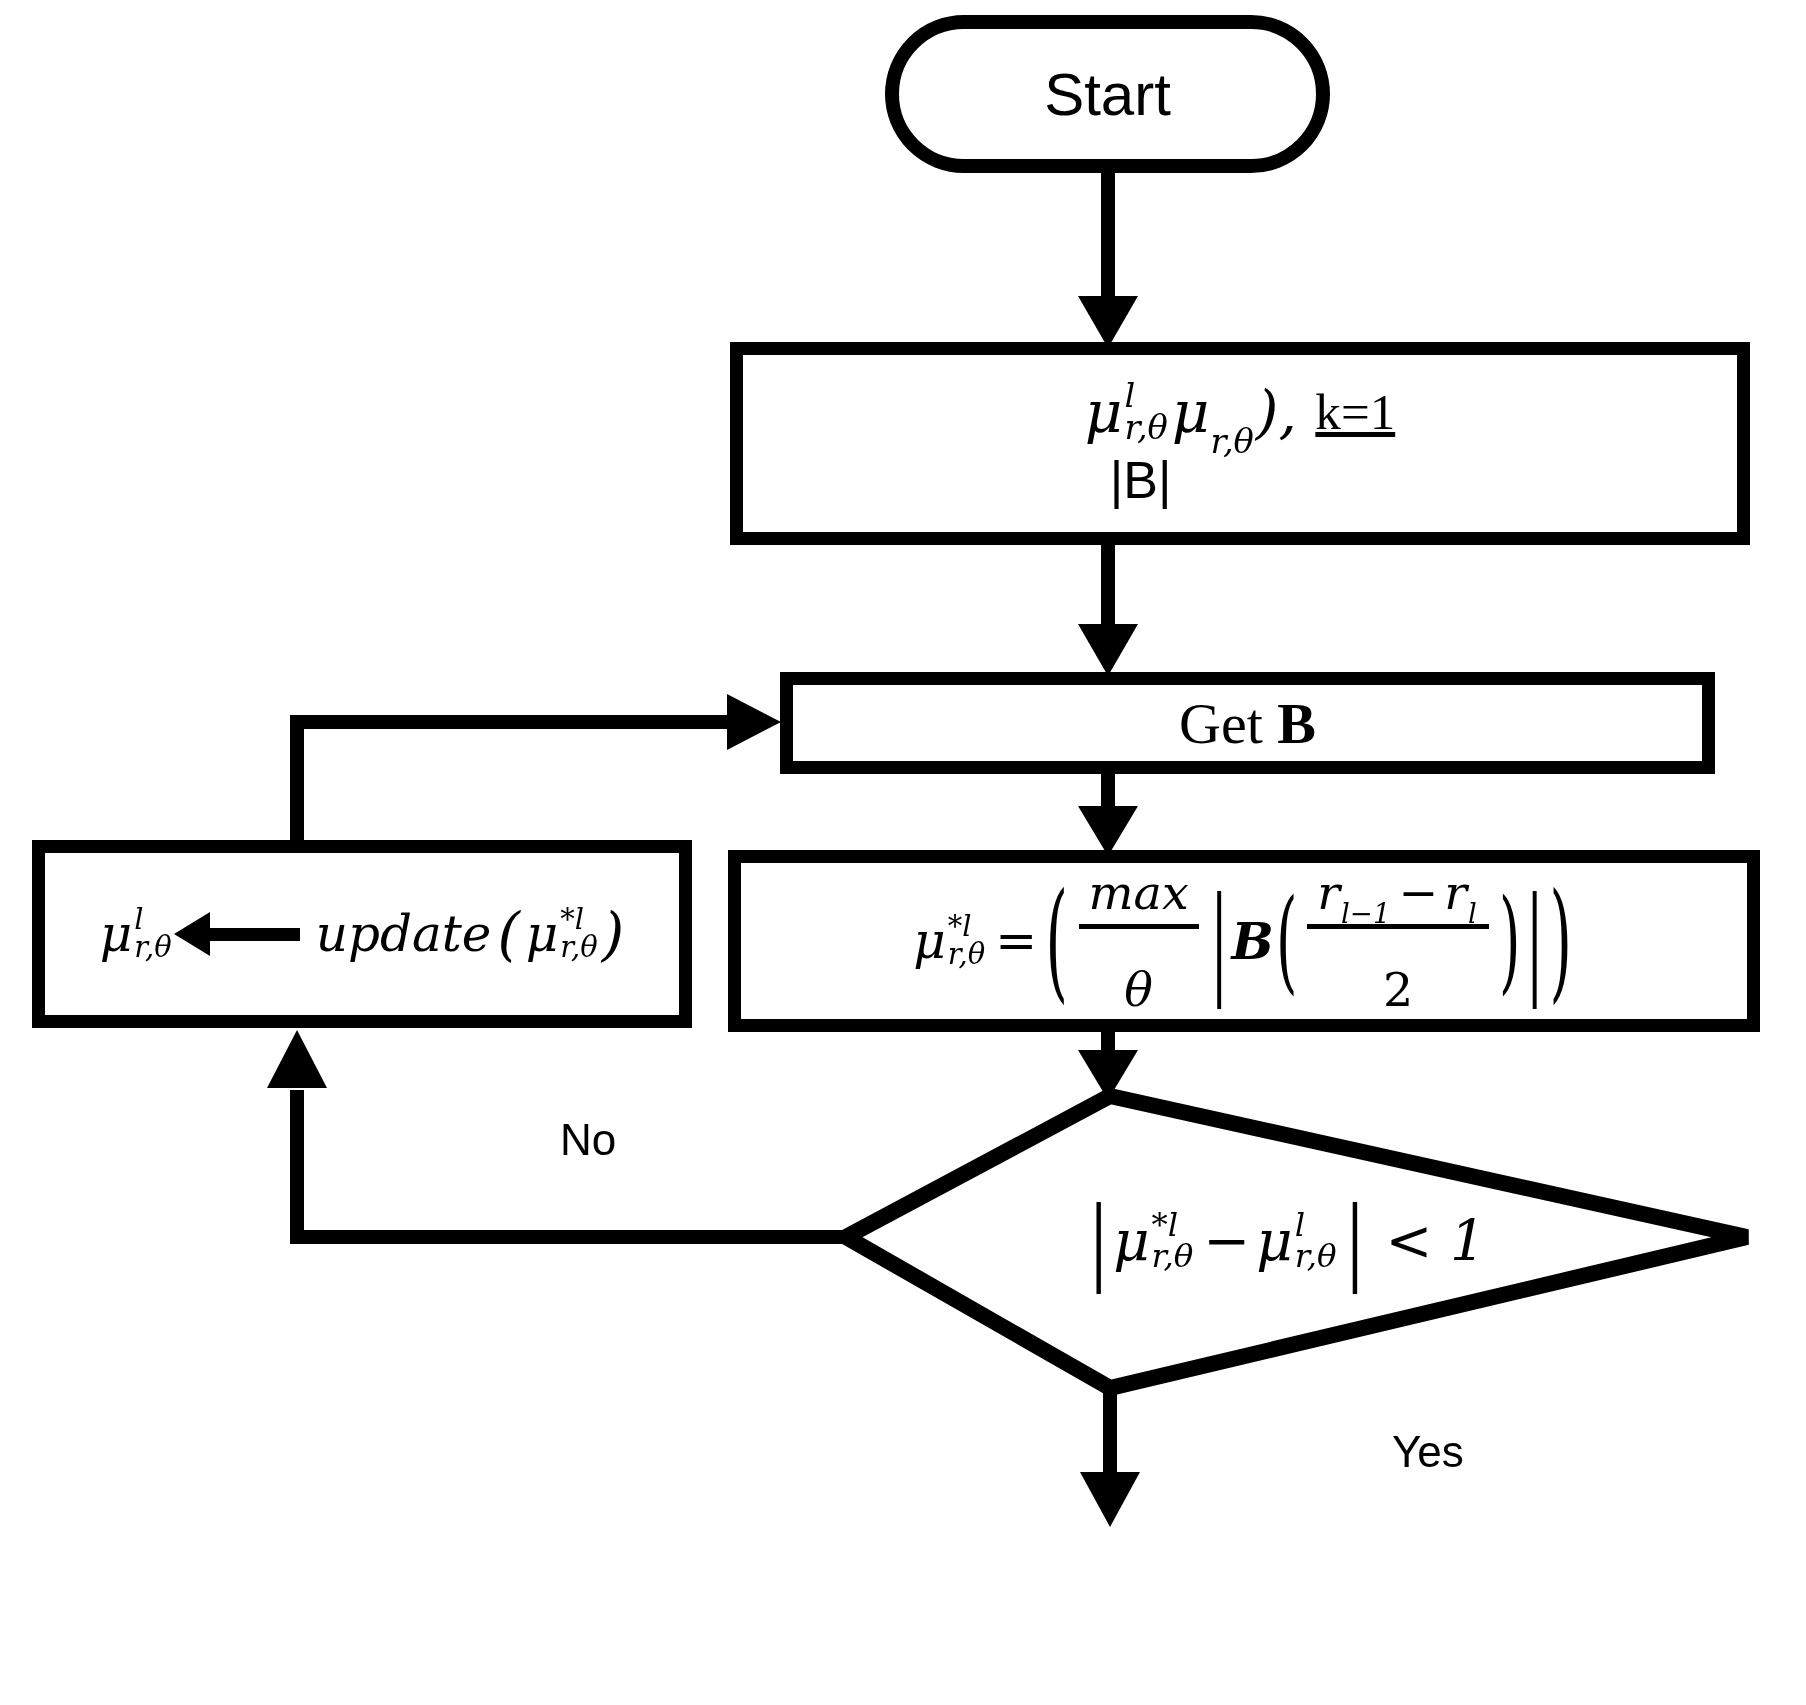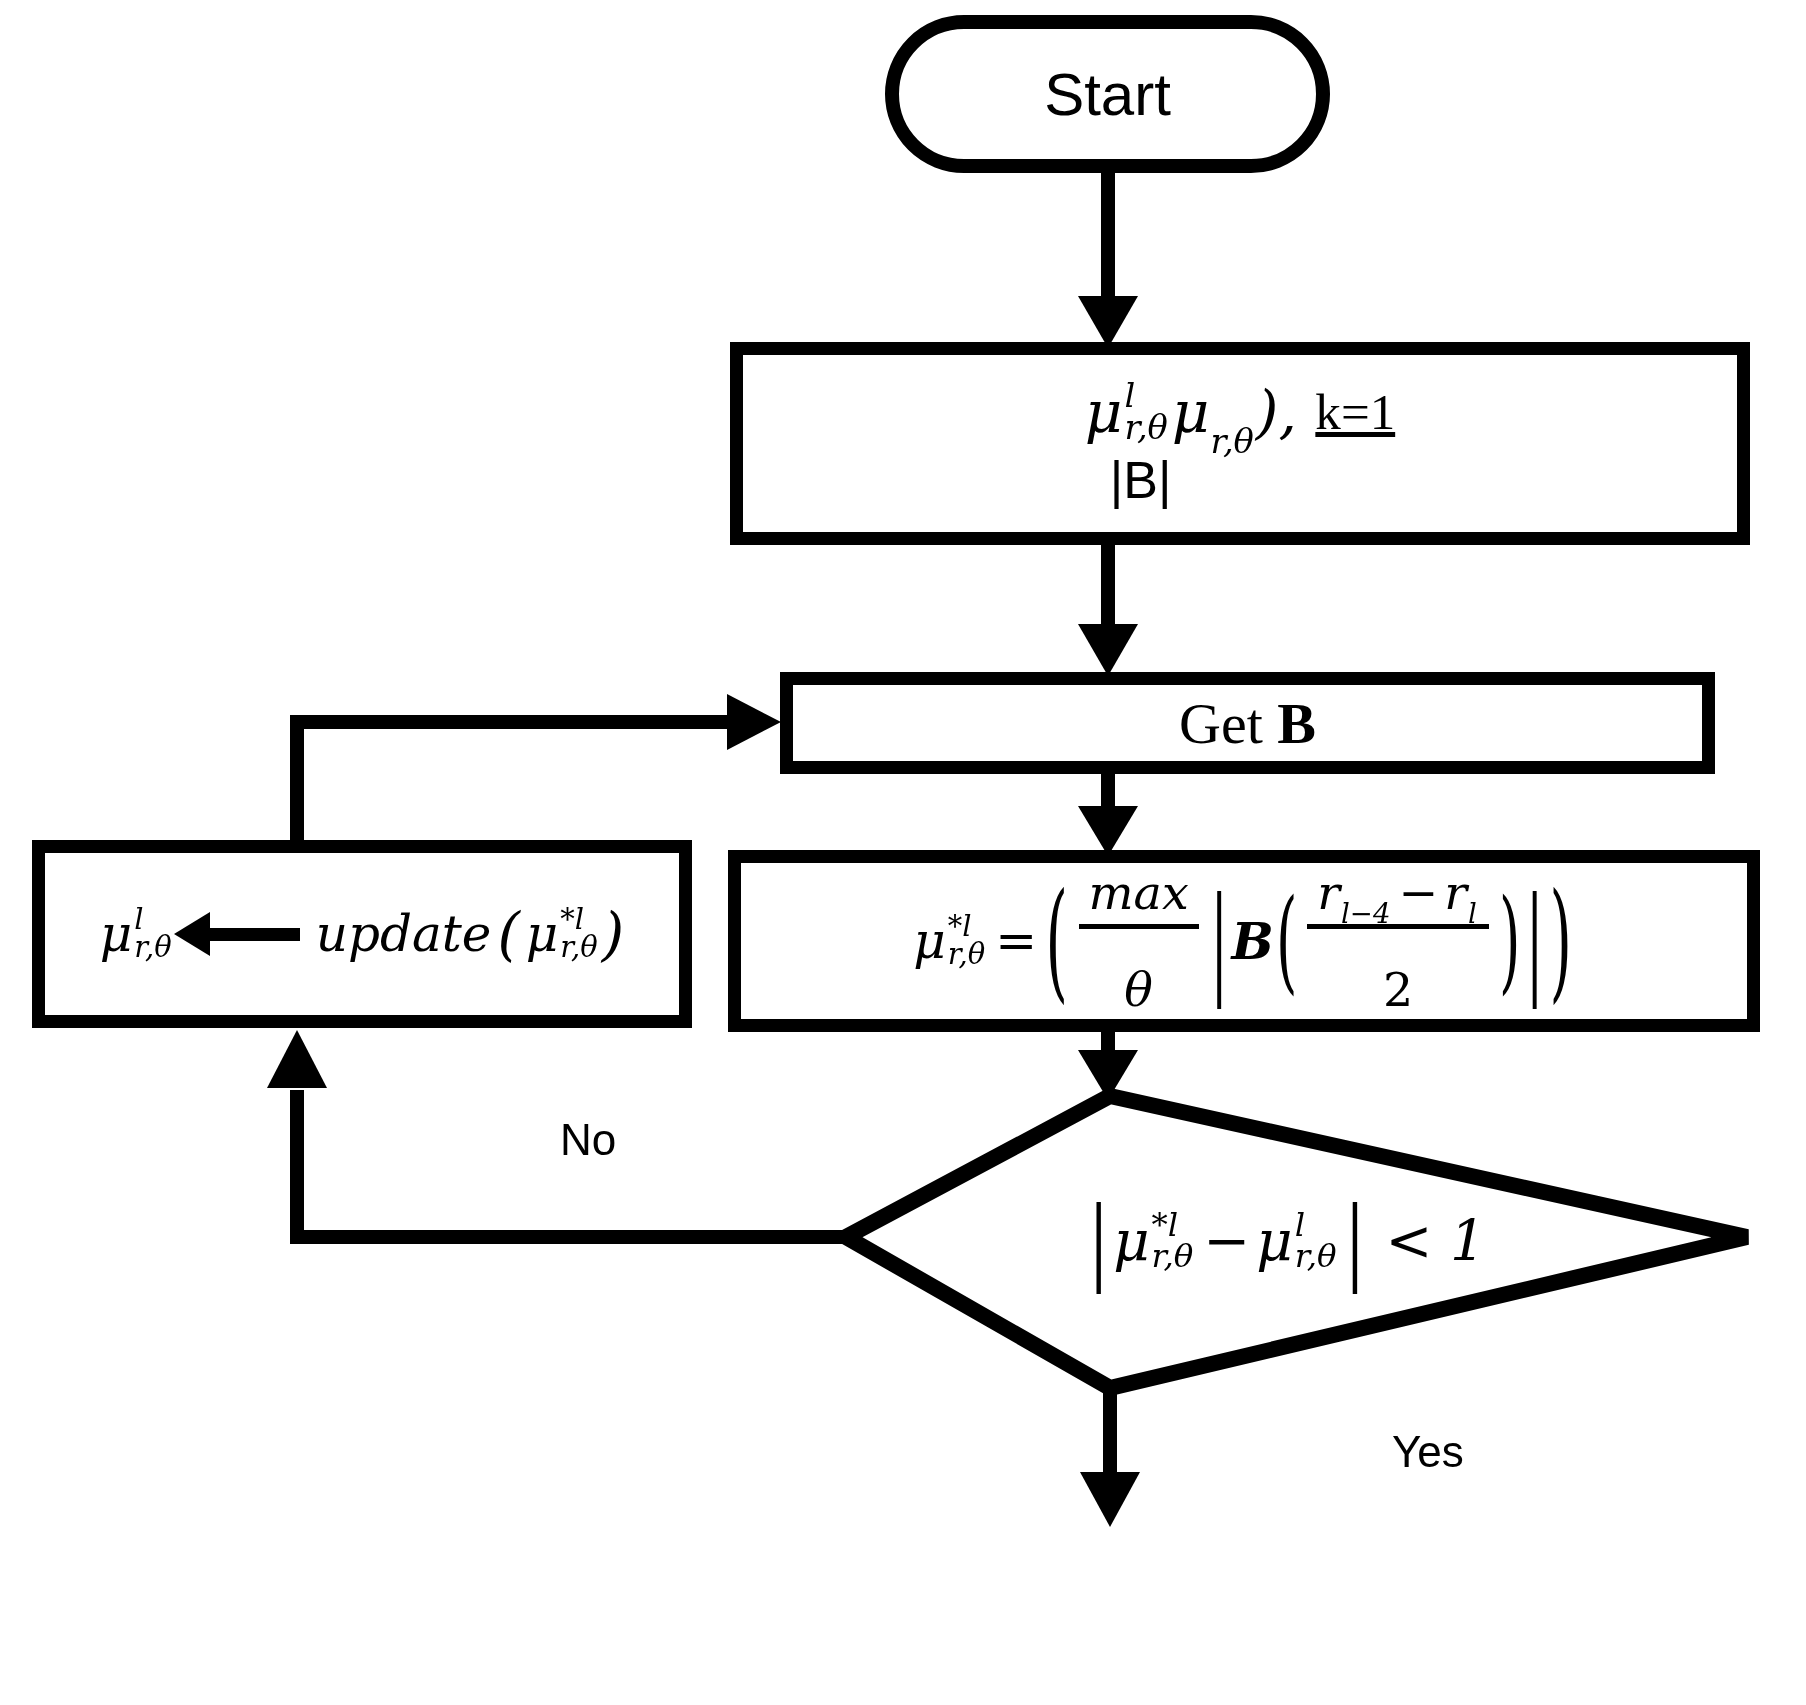--- a/index.html
+++ b/index.html
@@ -126,21 +126,21 @@
       <span class="frac">
           <span class="num">max</span>
           <span class="den">θ</span>
         </span>
       <span class="sy vbar-big">|</span>
       <span class="bold">B</span>
       <span class="sy p-inner">(</span>
       <span class="frac">
         <span class="num row">
             <span>r</span>
-            <span class="sub-only">l−4</span>
+            <span class="sub-only">l−1</span>
             <span class="eqgap">−</span>
             <span>r</span>
             <span class="sub-only">l</span>
           </span>
         <span class="den" style="font-style:normal;">2</span>
       </span>
       <span class="sy p-inner">)</span>
       <span class="sy vbar-big">|</span>
       <span class="sy p-outer">)</span>
     </div>

